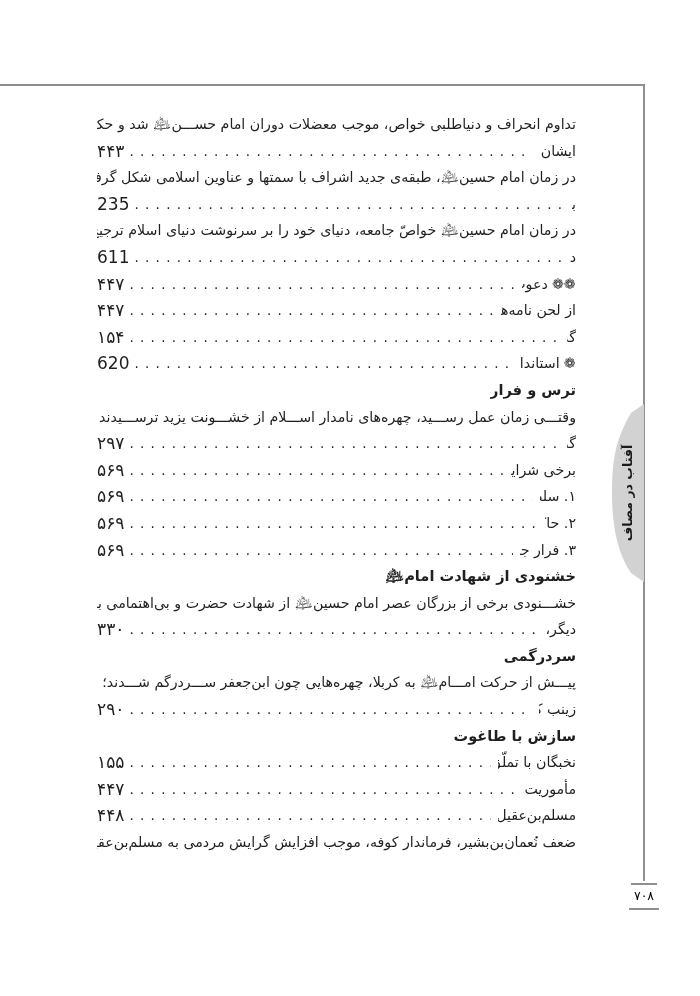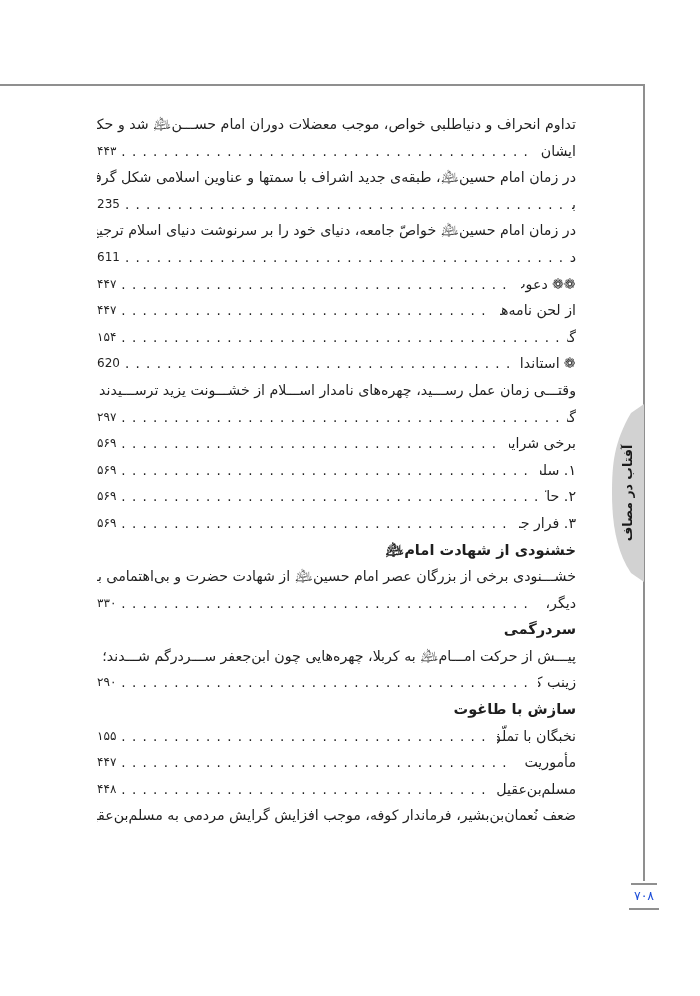--- a/index.html
+++ b/index.html
@@ -23,37 +23,37 @@
     direction:rtl;text-align:right;font-size:14.2px;color:var(--text);
   }
   .row{height:26.6px;line-height:26.6px;display:flex;}
   .row .t{white-space:nowrap;overflow:hidden;}
   .row.heading .t{font-weight:bold;font-size:14.6px;}
   .dots{
     flex:1 1 auto;overflow:hidden;white-space:nowrap;min-width:6px;
     margin-right:7px;margin-left:5px;letter-spacing:1px;font-size:13.5px;
     direction:ltr;text-align:left;color:var(--text);
   }
-  .num{white-space:nowrap;font-size:12px;}
+  .num{white-space:nowrap;font-size:17px;}
 
   
   .tab{position:absolute;left:610px;top:404px;width:34px;height:178px;}
   .tab svg{position:absolute;inset:0;display:block;}
   .tab-label{
     position:absolute;top:50%;left:50%;
     transform:translate(-50%,-50%) rotate(-90deg);
     white-space:nowrap;font-size:12.5px;font-weight:600;color:#1a1a1a;
     letter-spacing:0.5px;
   }
 
   
   .foot-cap{position:absolute;left:631px;top:883px;width:26px;height:2px;background:var(--rule);}
   .foot-num{
     position:absolute;left:619px;top:885px;width:50px;height:22px;line-height:22px;
-    text-align:center;font-size:12.5px;color:#1d4ed8;
+    text-align:center;font-size:12.5px;color:#000000;
   }
   .foot-rule{position:absolute;left:629px;top:908px;width:30px;height:2px;background:var(--rule);}
 </style>
 </head>
 <body>
 
 <div class="page">
 
   <div class="top-rule"></div>
   <div class="v-rule"></div>
@@ -95,20 +95,23 @@
       </div>
       <div class="row leader">
         <span class="t">گذشتند</span>
         <span class="dots">. . . . . . . . . . . . . . . . . . . . . . . . . . . . . . . . . . . . . . . . . . . . . . . . . . . . . . . . . . . . . . . . . . . . . . . . . . . . . . . . . . . . . . . . . . . . . . . . . . . . . . . . . . . . . . . . . . . . . . . . . . . . . . . . . . . . . . . . . . . . . . . . . . . . . . . . . . . . . . . . . . . . . . . . . . . . . . . . . . . . . . . . . . . . . . . . . . . . . . . . </span>
         <span class="num">۱۵۴</span>
       </div>
       <div class="row leader">
         <span class="t">❁ استانداری ری، سمتی پر درآمد و وسوسه‌انگیز بود.</span>
         <span class="dots">. . . . . . . . . . . . . . . . . . . . . . . . . . . . . . . . . . . . . . . . . . . . . . . . . . . . . . . . . . . . . . . . . . . . . . . . . . . . . . . . . . . . . . . . . . . . . . . . . . . . . . . . . . . . . . . . . . . . . . . . . . . . . . . . . . . . . . . . . . . . . . . . . . . . . . . . . . . . . . . . . . . . . . . . . . . . . . . . . . . . . . . . . . . . . . . . . . . . . . . . </span>
         <span class="num">620</span>
+      </div>
+      <div class="row heading">
+        <span class="t">ترس و فرار</span>
       </div>
       <div class="row line">
         <span class="t">وقتـــی زمان عمل رســـید، چهره‌های نامدار اســـلام از خشـــونت یزید ترســـیدند و</span>
       </div>
       <div class="row leader">
         <span class="t">گریختند</span>
         <span class="dots">. . . . . . . . . . . . . . . . . . . . . . . . . . . . . . . . . . . . . . . . . . . . . . . . . . . . . . . . . . . . . . . . . . . . . . . . . . . . . . . . . . . . . . . . . . . . . . . . . . . . . . . . . . . . . . . . . . . . . . . . . . . . . . . . . . . . . . . . . . . . . . . . . . . . . . . . . . . . . . . . . . . . . . . . . . . . . . . . . . . . . . . . . . . . . . . . . . . . . . . . </span>
         <span class="num">۲۹۷</span>
       </div>
       <div class="row leader">

